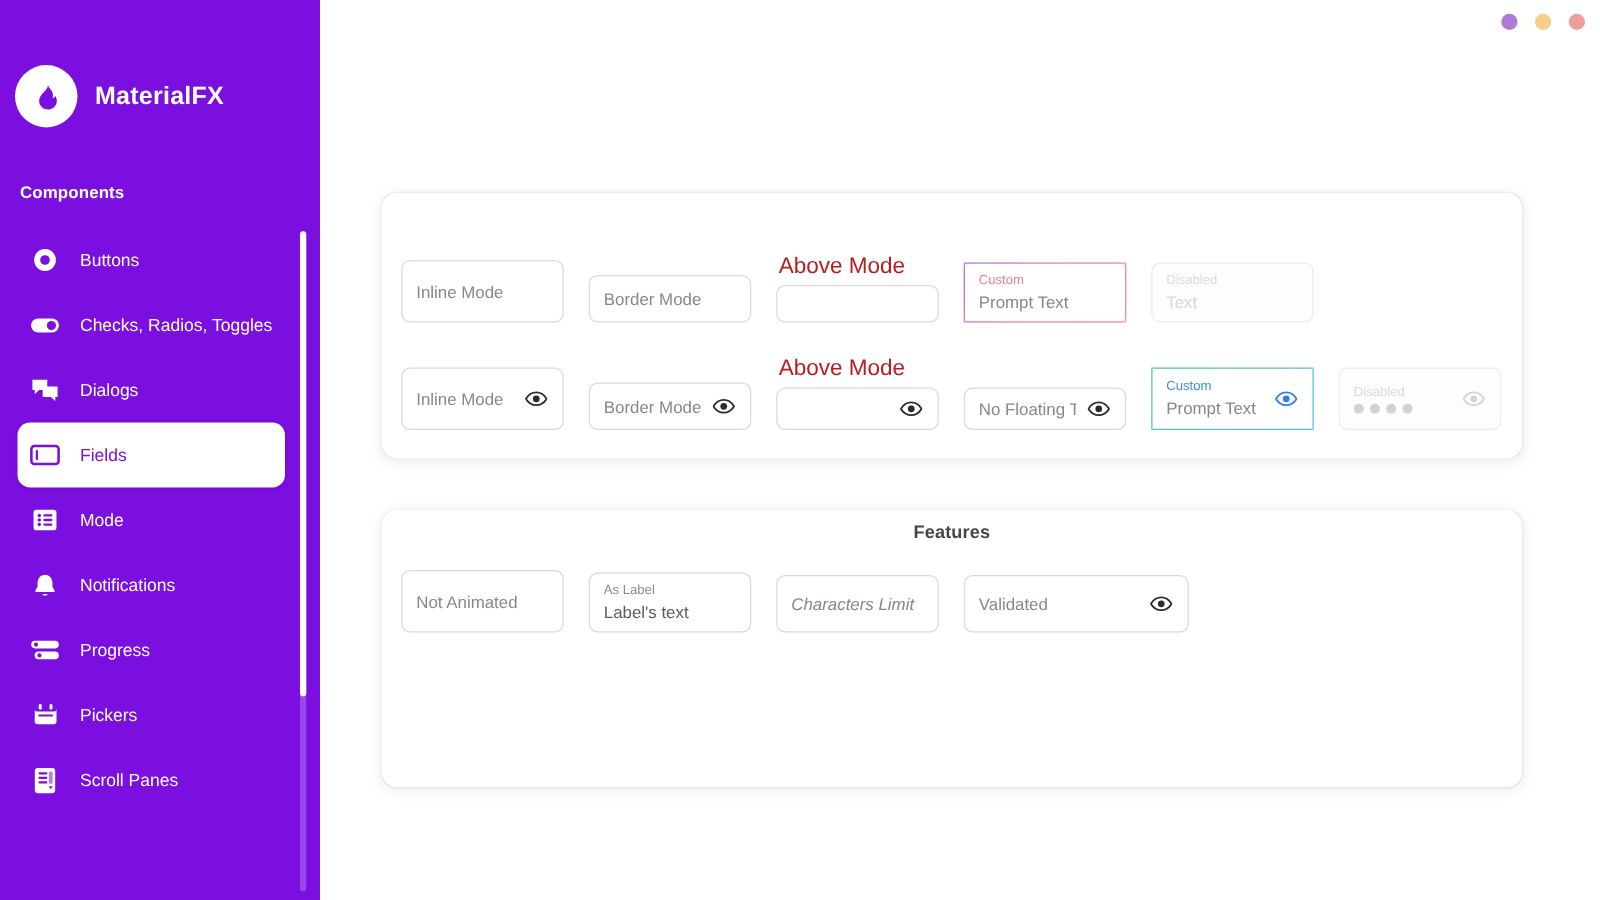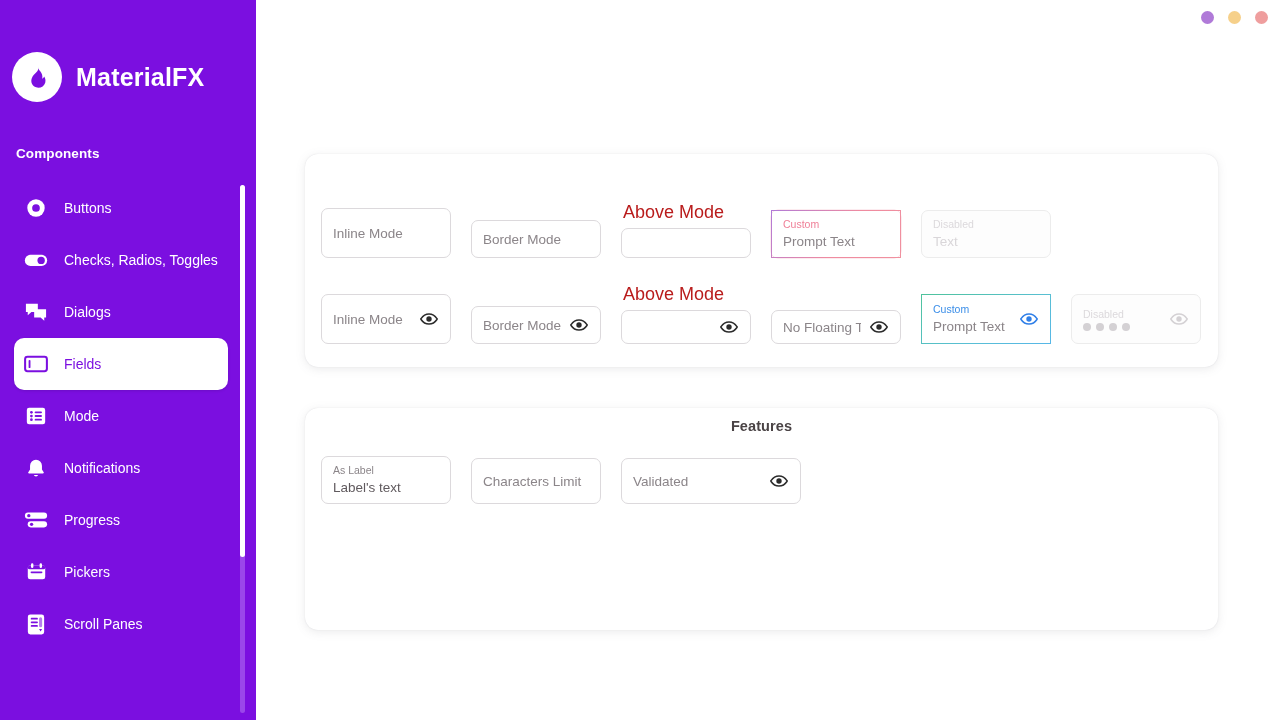--- a/index.html
+++ b/index.html
@@ -40,21 +40,21 @@
   .brand-logo {
     width: 50px; height: 50px;
     border-radius: 50%;
     background: #ffffff;
     display: flex; align-items: center; justify-content: center;
     flex: 0 0 auto;
   }
   .brand-logo svg { display: block; }
   .brand-name {
     color: #ffffff;
-    font-size: 25px;
+    font-size: 20px;
     font-weight: bold;
     letter-spacing: 0.2px;
   }
 
   .nav-section-title {
     color: #ffffff;
     font-size: 13.5px;
     font-weight: bold;
     padding: 44px 0 0 16px;
     letter-spacing: 0.1px;
@@ -494,29 +494,36 @@
               </span>
             </div>
           </div>
         </div>
     </section>
 
     <section class="card" id="card-features">
       <div class="card-title">Features</div>
       <div class="field-row" id="row-features">
           <div class="field-slot" style="width: 150px;">
+            <div class="field-box" style="width: 130px; height: 50px;">
+              <div class="field-texts">
+                <div class="field-value placeholder">Not Animated</div>
+              </div>
+            </div>
+          </div>
+          <div class="field-slot" style="width: 150px;">
             <div class="field-box" style="width: 130px; height: 48px;">
               <div class="field-texts">
                 <div class="float-label">As Label</div>
                 <div class="field-value">Label's text</div>
               </div>
             </div>
           </div>
           <div class="field-slot" style="width: 150px;">
-            <div class="field-box" style="width: 130px; height: 46px;">
+            <div class="field-box" style="width: 130px; height: 46px; font-style: italic;">
               <div class="field-texts">
                 <div class="field-value placeholder">Characters Limit</div>
               </div>
             </div>
           </div>
           <div class="field-slot" style="width: 150px;">
             <div class="field-box" style="width: 180px; height: 46px;">
               <div class="field-texts">
                 <div class="field-value placeholder">Validated</div>
               </div>

